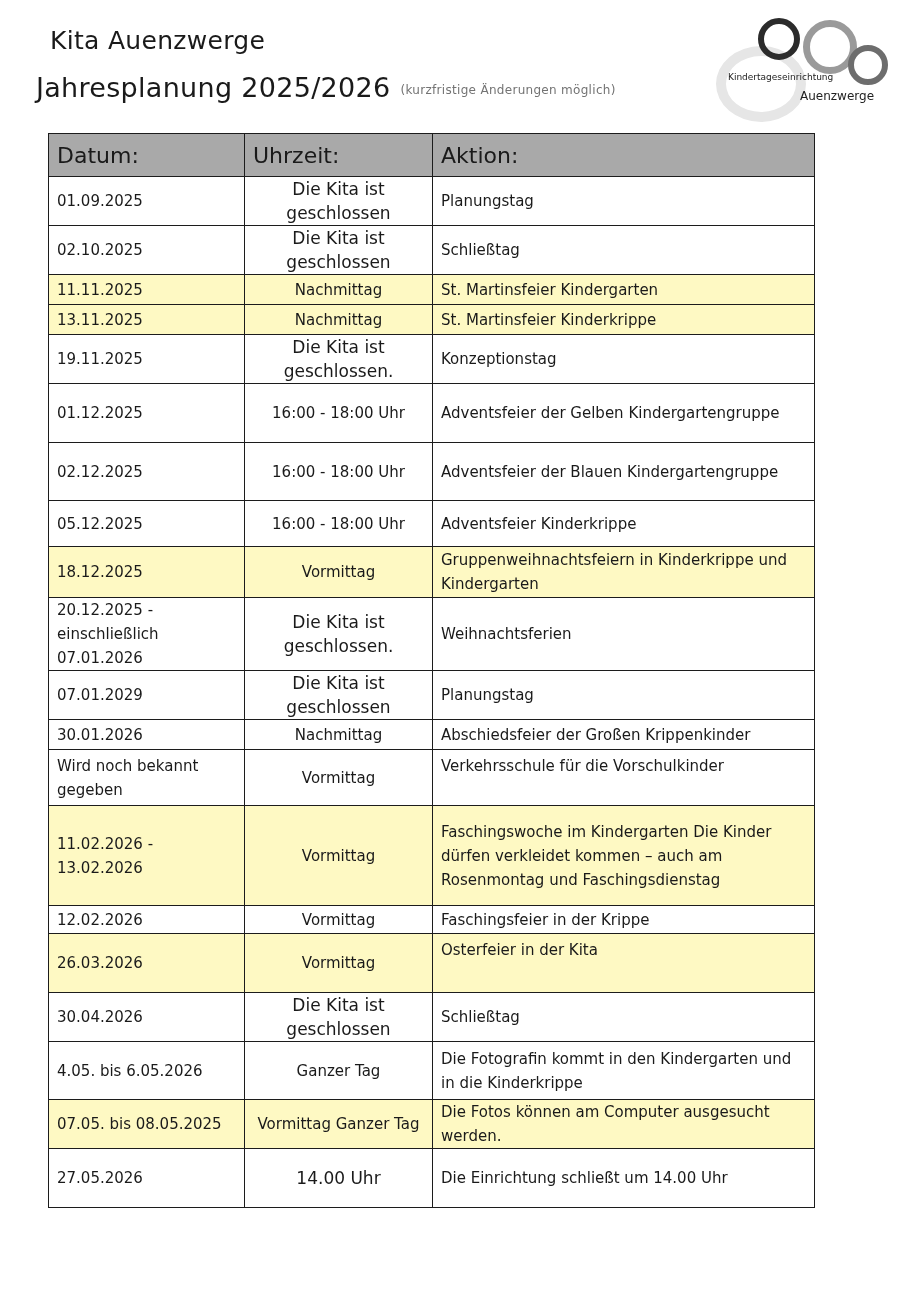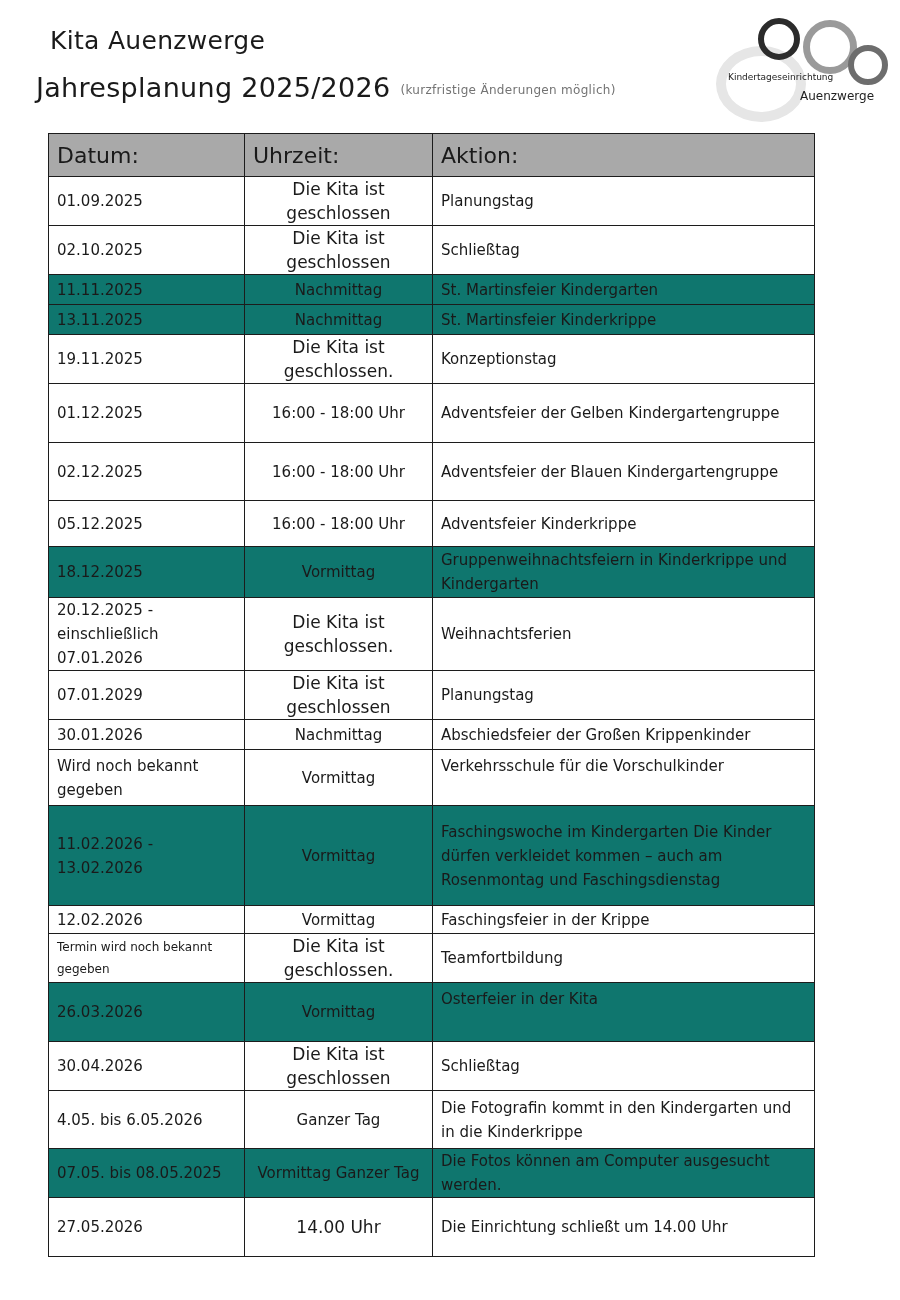--- a/index.html
+++ b/index.html
@@ -19,21 +19,21 @@
   table.plan { position:absolute; left:48px; top:133px; width:766px; border-collapse:collapse; table-layout:fixed; }
   table.plan th, table.plan td { border:1.5px solid #1c1c1c; padding:0 8px; vertical-align:middle; }
   table.plan th { background:#a9a9a9; font-weight:normal; font-size:22px; text-align:left; height:42px; }
   table.plan td { font-size:15px; line-height:24px; }
   td.date { text-align:left; font-size:16px; }
   td.time { text-align:center; }
   td.time.small { font-size:17px; }
   td.date.small { font-size:12px; line-height:22px; }
   td.action { text-align:left; }
   td.action.top { vertical-align:top; padding-top:4px;margin-left:29px; }
-  tr.shade td { background:#0f766e; }
+  tr.shade td { background:#fef9c3; }
 </style>
 </head>
 <body>
 
 <div class="title1">Kita Auenzwerge</div>
 <div class="title2">
   <span>Jahresplanung 2025/2026</span><span class="note">(kurzfristige Änderungen möglich)</span>
 </div>
 
 <div class="logo">
@@ -127,25 +127,20 @@
       <tr class="shade" style="height: 100px;">
         <td class="date">11.02.2026 - 13.02.2026</td>
         <td class="time">Vormittag</td>
         <td class="action">Faschingswoche im Kindergarten Die Kinder dürfen verkleidet kommen – auch am Rosenmontag und Faschingsdienstag</td>
       </tr>
       <tr style="height: 28px;">
         <td class="date">12.02.2026</td>
         <td class="time">Vormittag</td>
         <td class="action">Faschingsfeier in der Krippe</td>
       </tr>
-      <tr style="height: 46px;">
-        <td class="date small">Termin wird noch bekannt gegeben</td>
-        <td class="time small">Die Kita ist geschlossen.</td>
-        <td class="action">Teamfortbildung</td>
-      </tr>
       <tr class="shade" style="height: 59px;">
         <td class="date">26.03.2026</td>
         <td class="time">Vormittag</td>
         <td class="action top">Osterfeier in der Kita</td>
       </tr>
       <tr style="height: 30px;">
         <td class="date">30.04.2026</td>
         <td class="time small">Die Kita ist geschlossen</td>
         <td class="action">Schließtag</td>
       </tr>

